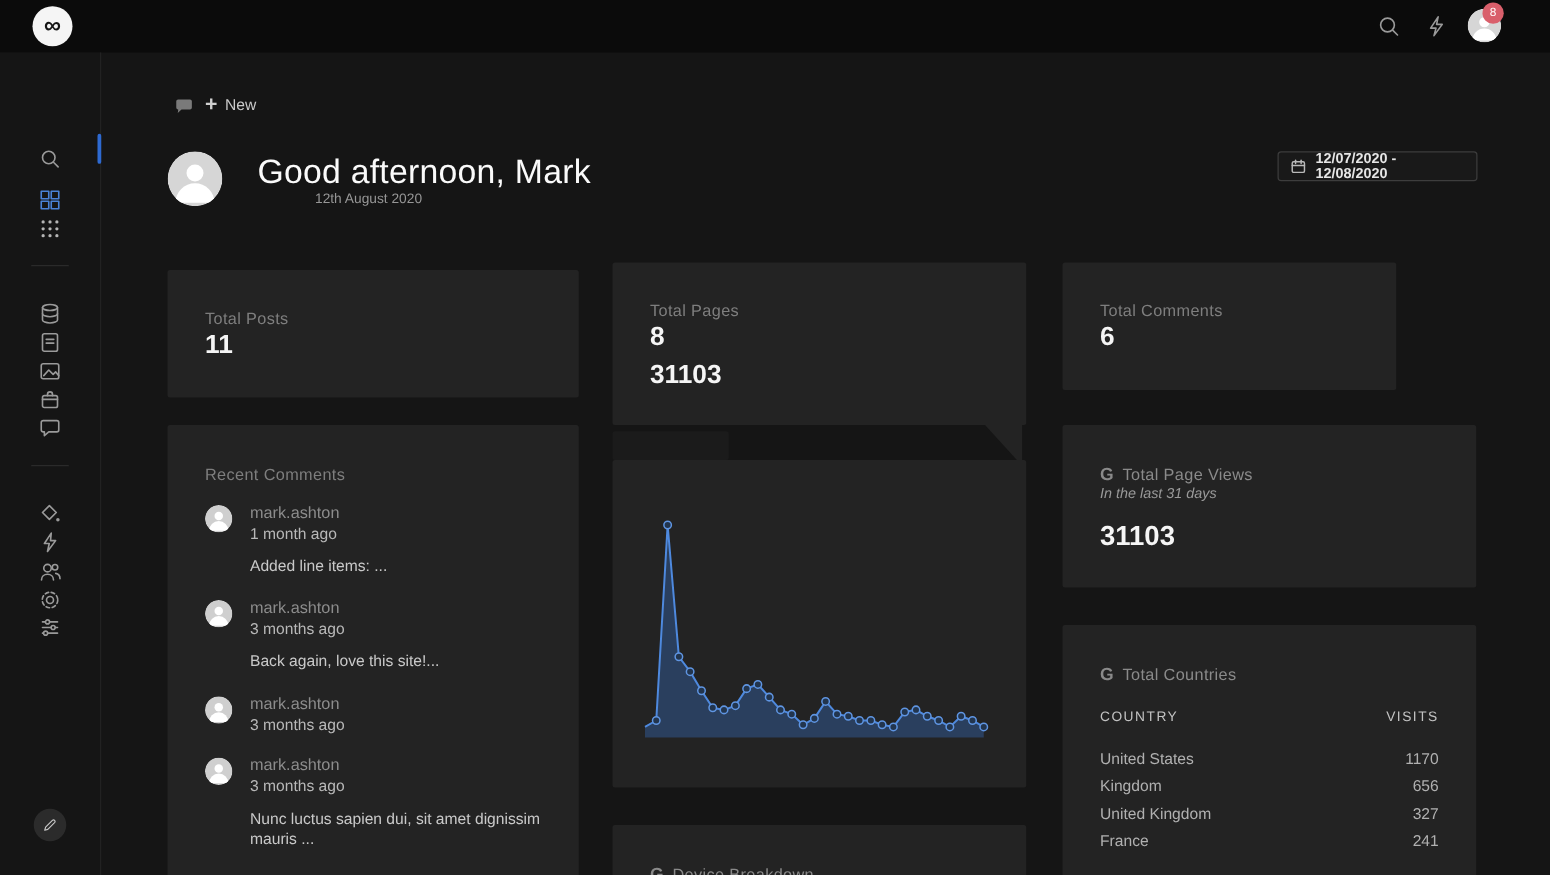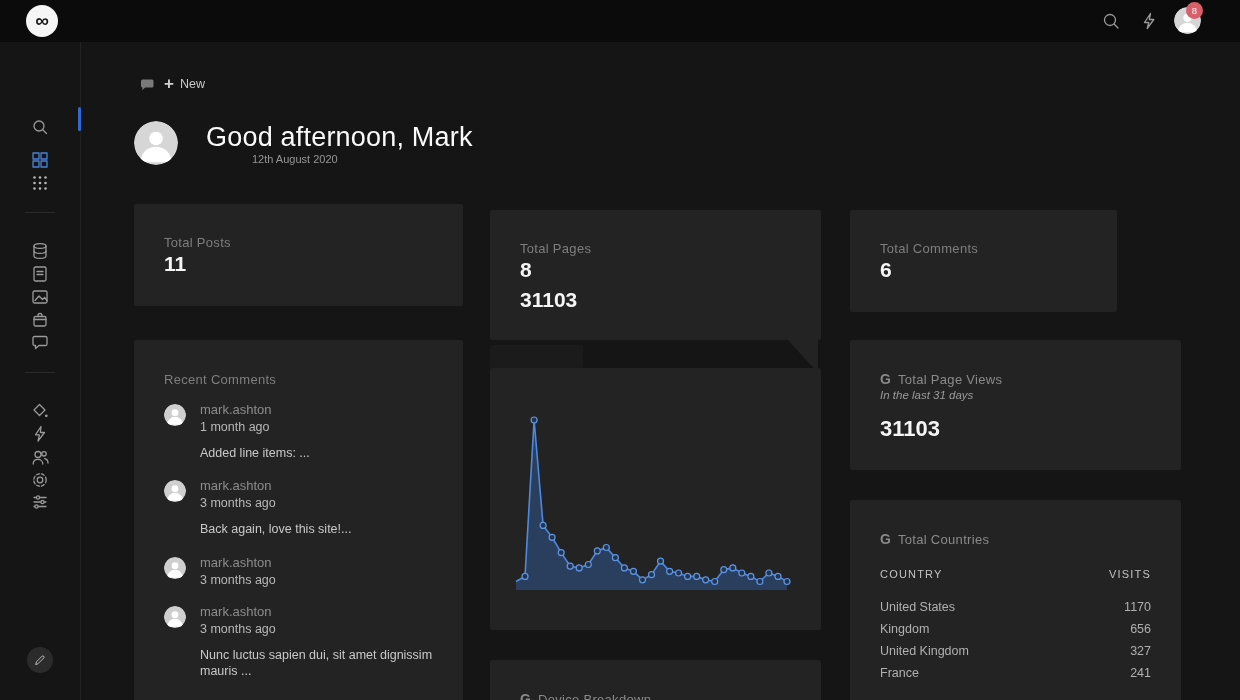--- a/index.html
+++ b/index.html
@@ -214,22 +214,31 @@
 
   <div class="hdr-avatar">
     <svg viewBox="0 0 24 24" width="44" height="44">
         <circle cx="12" cy="12" r="12" fill="#d6d6d6"></circle>
         <circle cx="12" cy="9.5" r="3.7" fill="#ffffff"></circle>
         <path d="M3.5 22.5 a8.5 8.5 0 0 1 17 0 z" fill="#ffffff"></path>
       </svg>
   </div>
   <div class="greeting">Good afternoon, Mark</div>
   <div class="hdr-date">12th August 2020</div>
-
-  <div class="card" style="left:134px;top:204px;width:329px;height:102px">
+  <div class="range-btn">
+    <svg viewBox="0 0 15 15" width="14" height="14" class="ic" style="stroke:#b9b9b9">
+        <rect x="2" y="3.5" width="11" height="9.5" rx="1.3"></rect>
+        <line x1="5" y1="2" x2="5" y2="5"></line>
+        <line x1="10" y1="2" x2="10" y2="5"></line>
+        <line x1="2" y1="6.8" x2="13" y2="6.8"></line>
+      </svg>
+    <span>12/07/2020 - 12/08/2020</span>
+  </div>
+
+  <div class="card" style="left:134px;top:216px;width:329px;height:102px">
     <div class="card-label">Total Posts</div>
     <div class="card-value">11</div>
   </div>
   <div class="card" style="left:490px;top:210px;width:331px;height:130px">
     <div class="card-label">Total Pages</div>
     <div class="card-value">8</div>
     <div class="card-value2">31103</div>
     <div class="tail"></div>
   </div>
   <div class="card" style="left:850px;top:210px;width:267px;height:102px">

